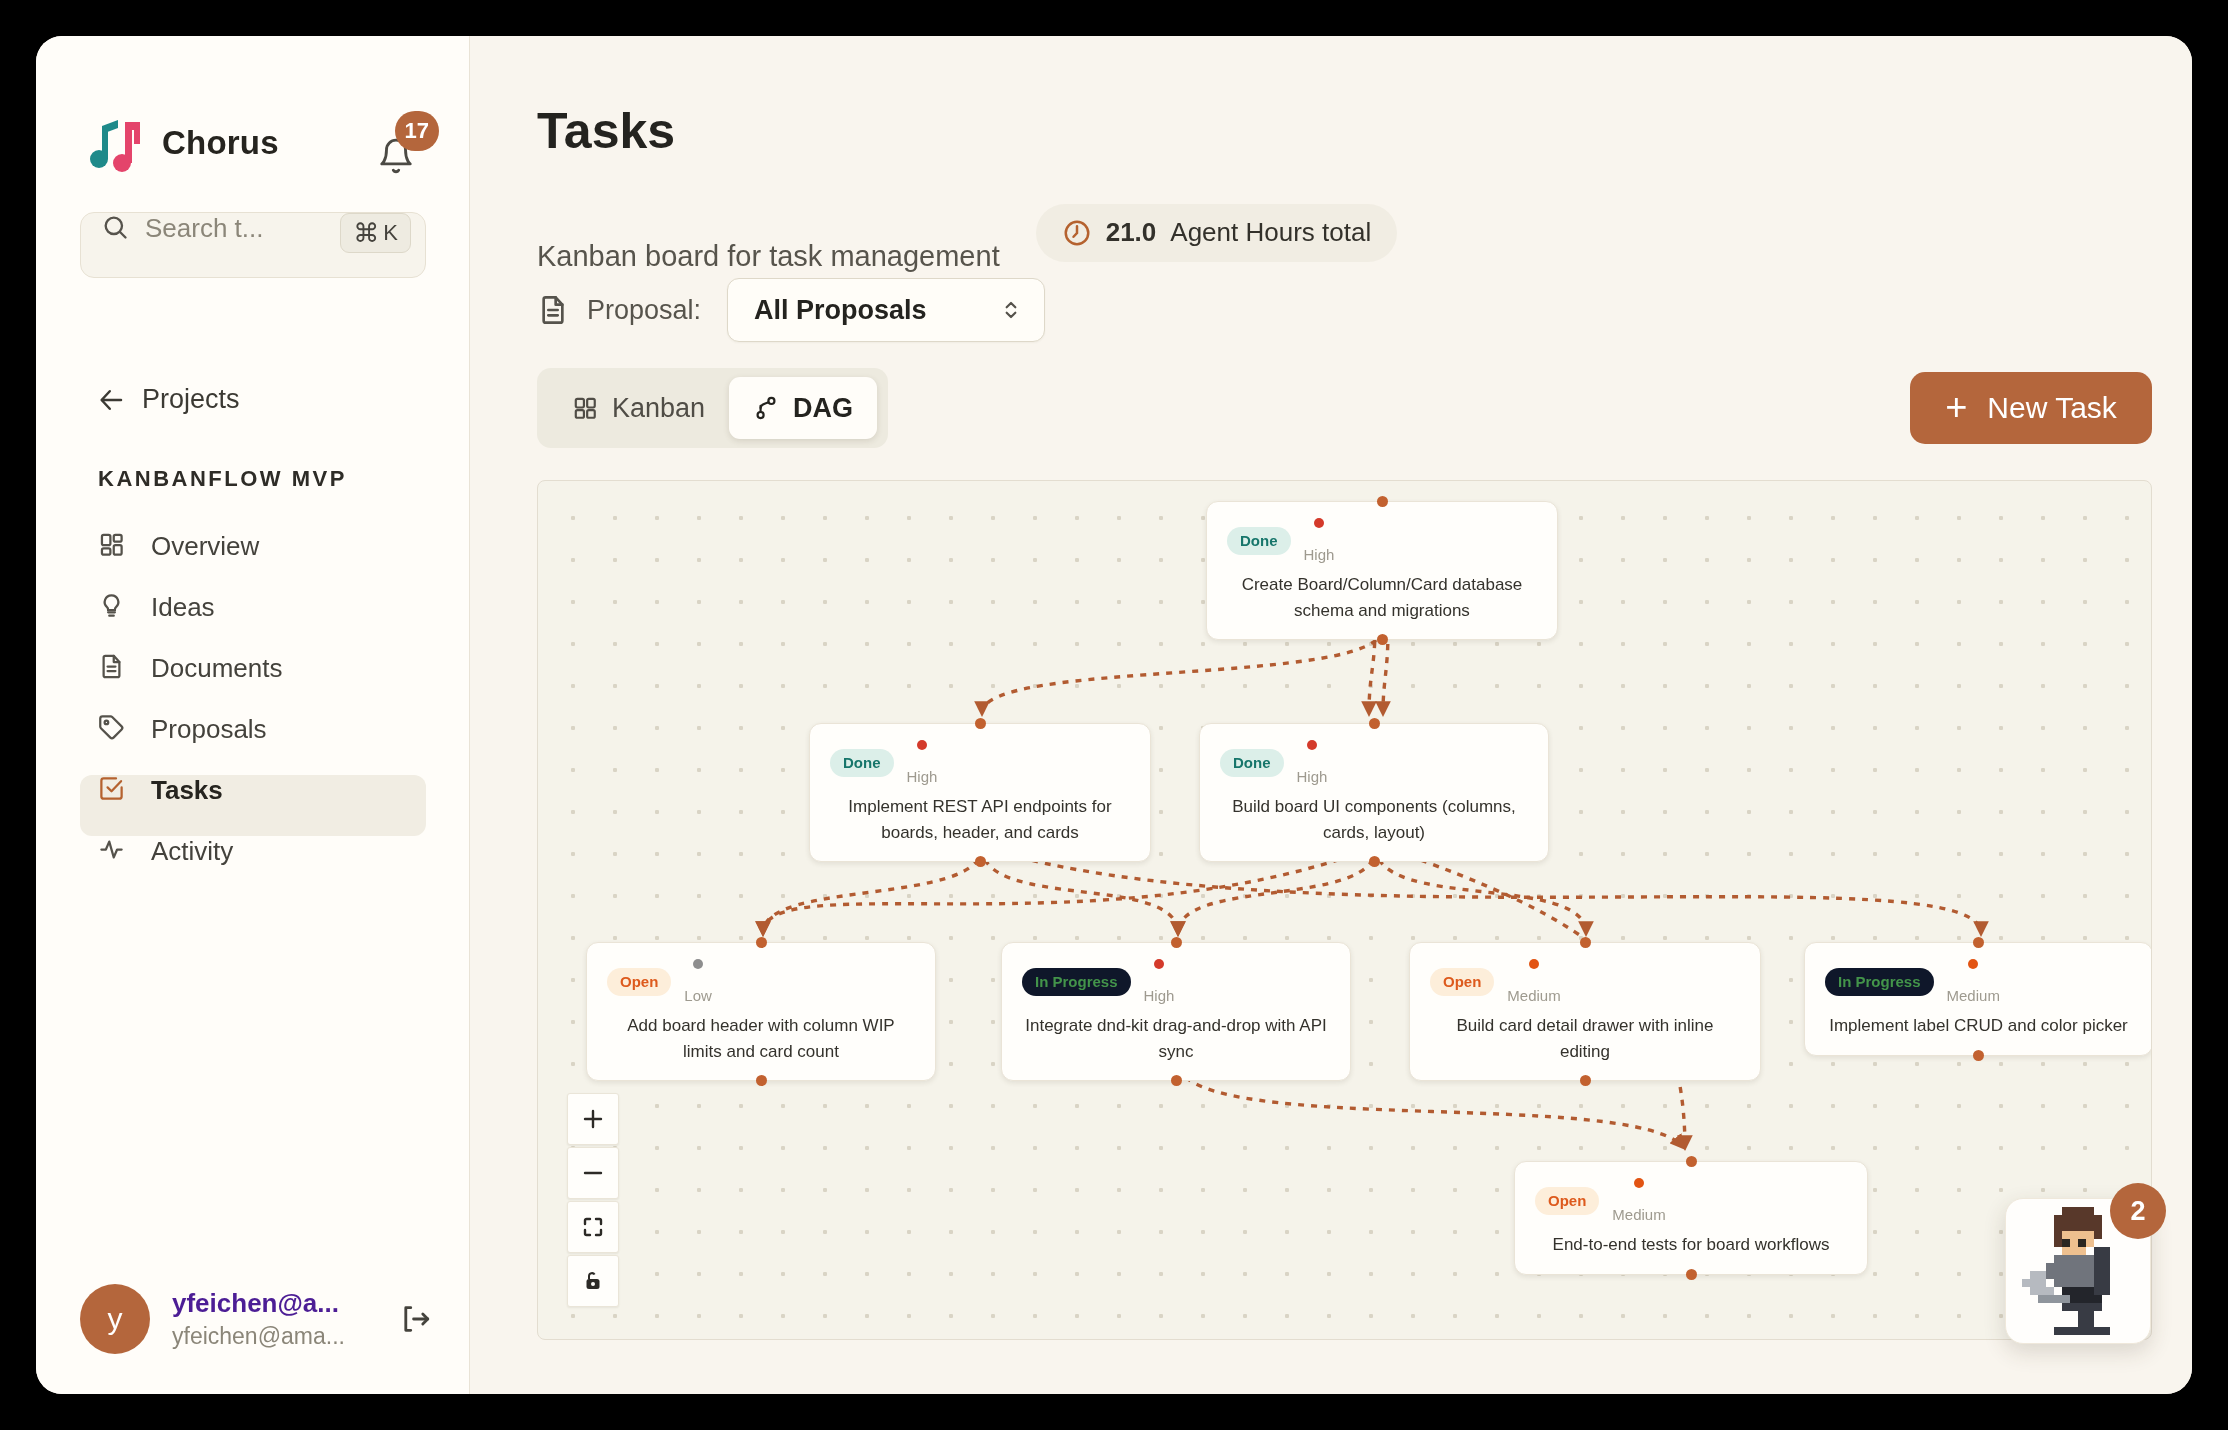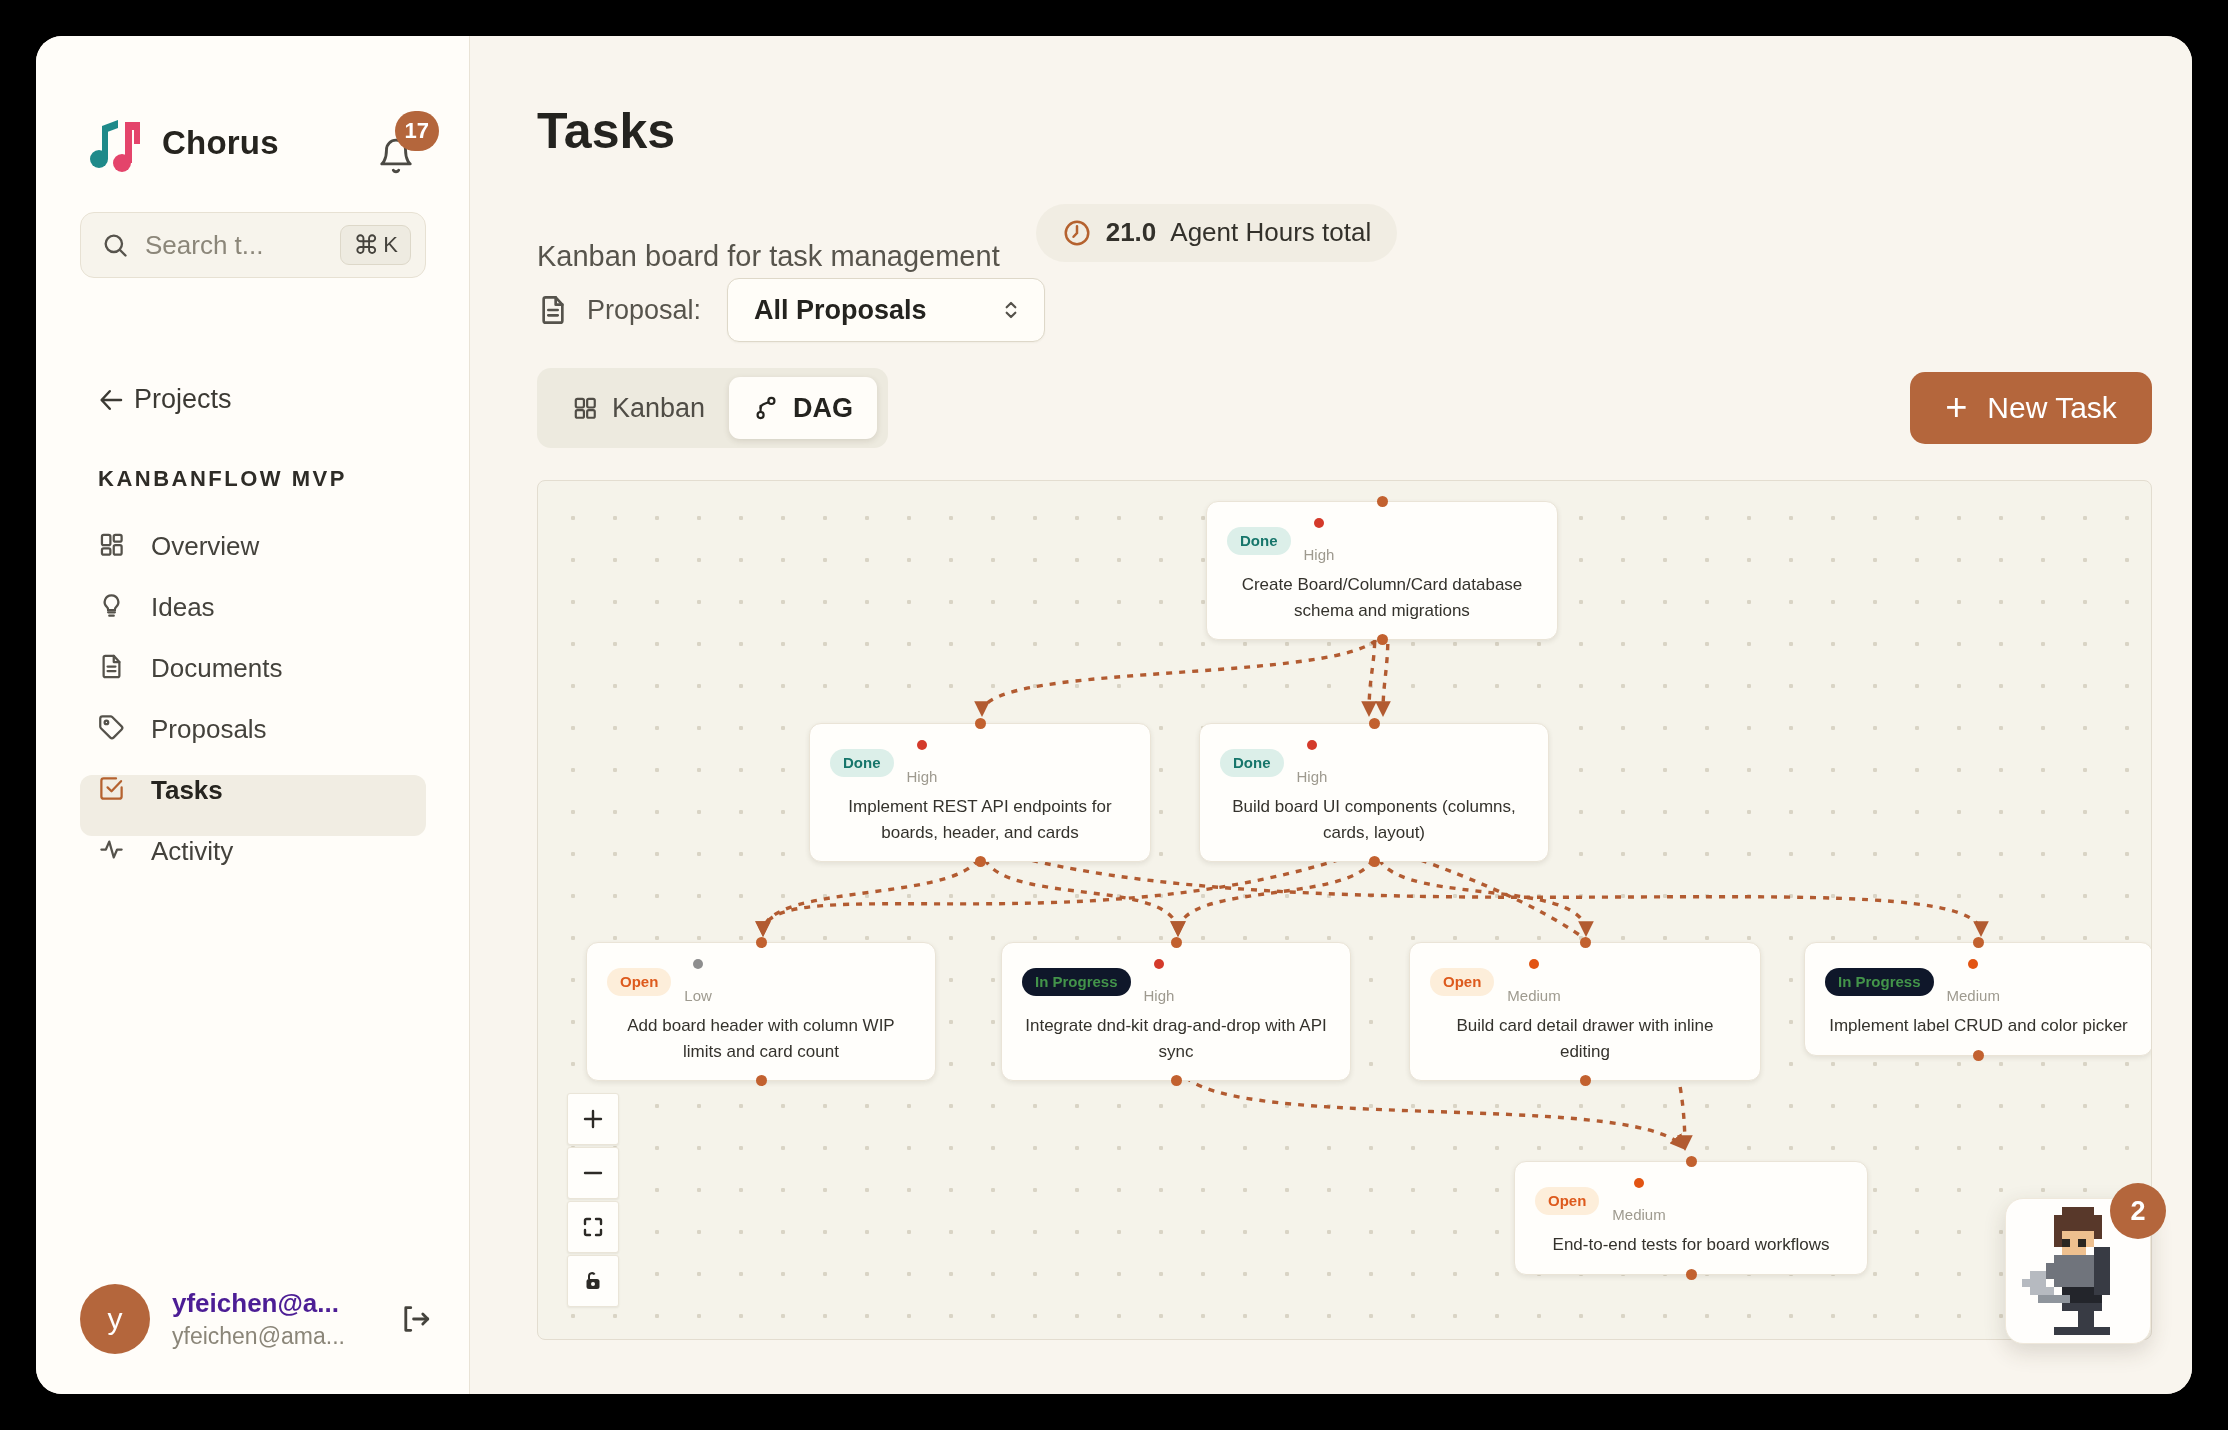--- a/index.html
+++ b/index.html
@@ -16,29 +16,29 @@
   .logo-mark { width:56px; height:58px; }
   .app-name { font-size:33px; font-weight:700; color:#26241f; margin-left:18px; letter-spacing:.2px; }
   .bell-wrap { position:absolute; right:0; top:6px; width:52px; height:56px; cursor:pointer; }
   .bell-wrap svg { position:absolute; left:6px; top:16px; color:#4c4a44; }
   .notif-badge { position:absolute; right:-16px; top:-10px; min-width:44px; height:40px;
                  background:#b4663c; border-radius:22px; color:#fff; font-size:22px; font-weight:700;
                  display:flex; align-items:center; justify-content:center; padding:0 10px; }
 
   .search-box { position:absolute; left:44px; top:176px; width:346px; height:66px;
                 background:#f7f4ec; border:1.5px solid #e7e1d3; border-radius:14px;
-                display:flex; align-items:center; padding:0 14px 0 20px; }
+                display:flex; align-items:flex-start; padding:0 14px 0 20px; }
   .search-box svg { color:#56534c; flex:0 0 auto; }
   .search-input { flex:1; border:none; outline:none; background:transparent; margin-left:16px;
                   font-size:26px; color:#45433d; font-family:"Liberation Sans",sans-serif; min-width:0; }
   .search-input::placeholder { color:#8b8679; }
   .kbd-pill { background:#eeebe1; border:1px solid #ddd8c9; border-radius:9px; height:40px;
               padding:0 12px; display:flex; align-items:center; font-size:22px; color:#45433d; gap:4px; }
 
-  .back-row { position:absolute; left:60px; top:348px; display:flex; align-items:center; gap:8px;
+  .back-row { position:absolute; left:60px; top:348px; display:flex; align-items:center; gap:16px;
               color:#3c3a34; cursor:pointer; }
   .back-row .lbl { font-size:27px; }
   .proj-label { position:absolute; left:62px; top:430px; font-size:22px; font-weight:700;
                 letter-spacing:2.5px; color:#2e2c27; }
 
   .nav { position:absolute; left:44px; top:495px; width:346px; }
   .nav-item { height:61px; display:flex; align-items:flex-start; padding:0 18px; border-radius:12px;
               color:#44423c; cursor:pointer; }
   .nav-item svg { width:27px; height:27px; flex:0 0 27px; color:#55524b; }
   .nav-item .lbl { font-size:26px; margin-left:26px; }

